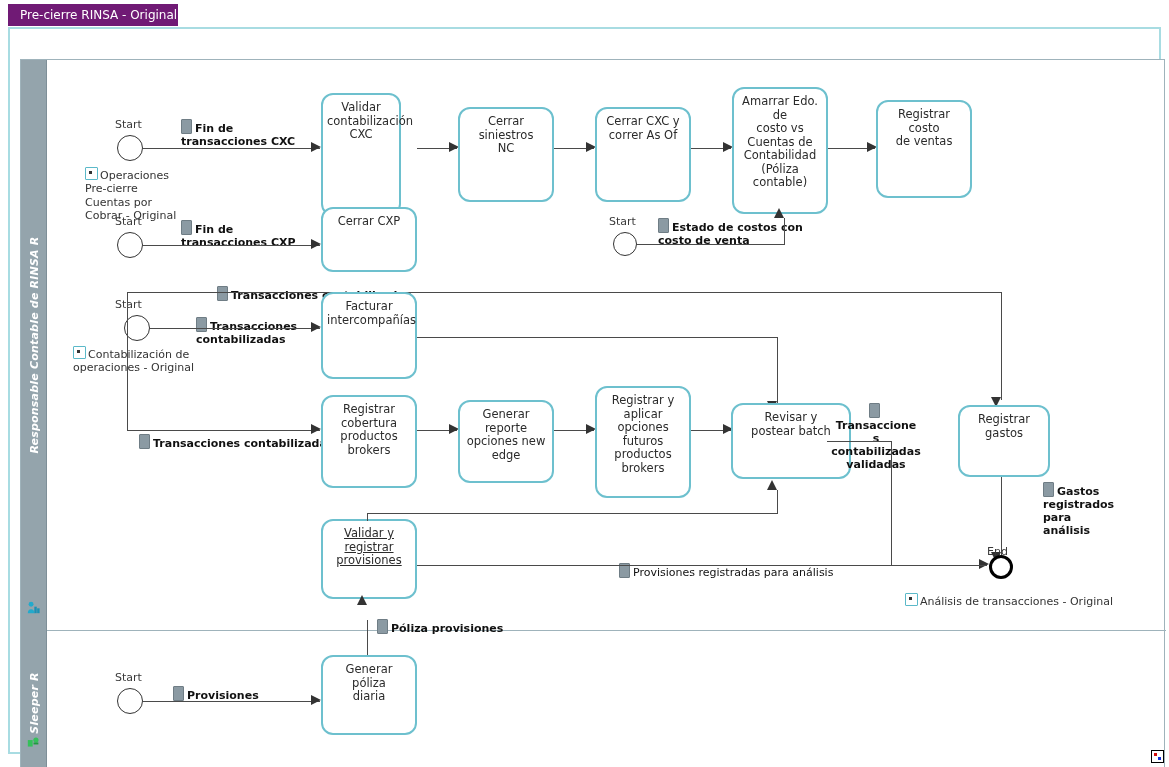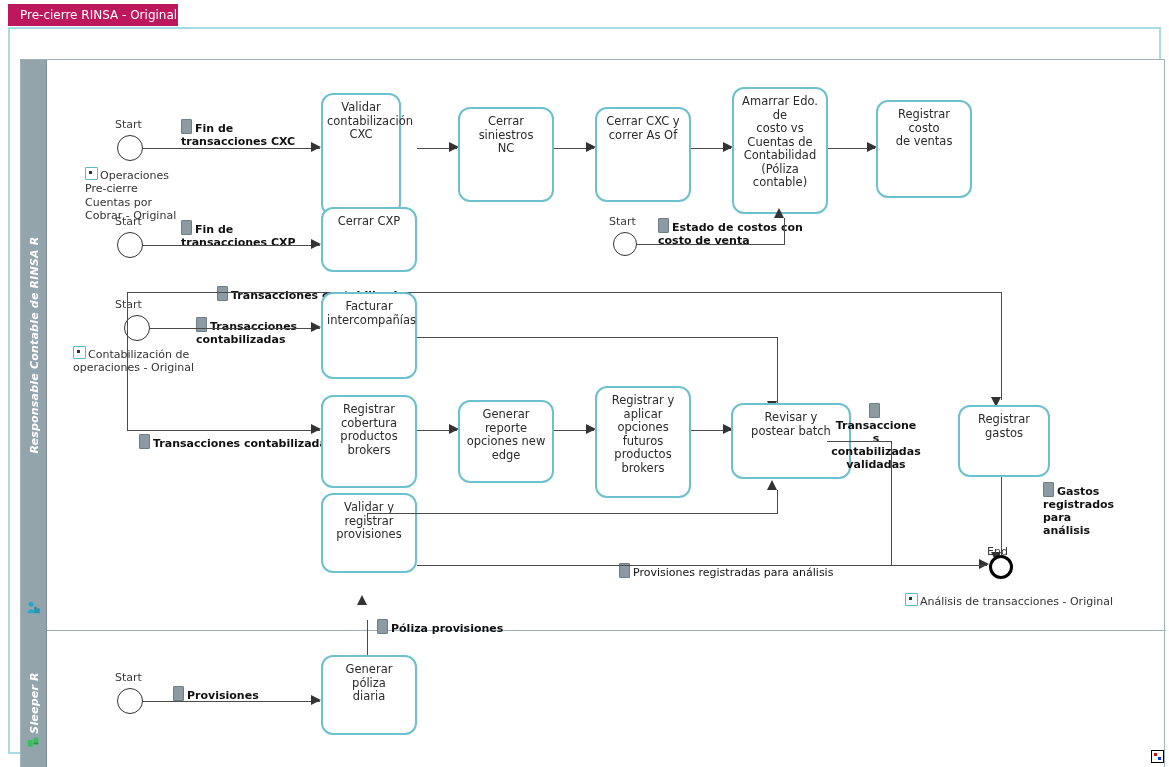--- a/index.html
+++ b/index.html
@@ -2,21 +2,21 @@
 <html><head>
 <meta charset="utf-8">
 <style>
   html,body{margin:0;padding:0;background:#ffffff;}
   body{width:1169px;height:767px;position:relative;
        font-family:"DejaVu Sans","Liberation Sans",sans-serif;
        -webkit-font-smoothing:antialiased;overflow:hidden;}
 
   
   #tab{position:absolute;left:8px;top:4px;width:170px;height:22px;
-       background:#be185d;color:#ffffff;font-size:12px;
+       background:#701a75;color:#ffffff;font-size:12px;
        display:flex;align-items:center;padding-left:12px;box-sizing:border-box;}
   #canvas-frame{position:absolute;left:8px;top:27px;width:1153px;height:727px;
        border:2px solid #a8dce2;background:#ffffff;box-sizing:border-box;}
   #pool{position:absolute;left:10px;top:30px;width:1145px;height:716px;
        border:1px solid #9fb3bb;box-sizing:border-box;background:#fff;}
 
   
   .lane-head{position:absolute;left:0;width:26px;background:#94a4ac;
        border-right:1px solid #7e8f98;box-sizing:border-box;}
   .lane-head .lname{position:absolute;left:50%;top:50%;
@@ -282,21 +282,21 @@
     </div>
     <div class="v" style="left:980px;top:417px;height:82px;"></div>
     <div class="arr d" style="left:970px;top:492px;"></div>
 
     <div class="ev-label" style="left:966px;top:485px;">End</div>
     <div class="ev end" style="left:968px;top:495px;width:24px;height:24px;"></div>
     <div class="lnk" style="left:884px;top:519px;">
       <span class="chip"></span><span style="white-space: pre-line;">Análisis de transacciones - Original</span>
     </div>
 
-    <div class="task" style="left:300px;top:433px;width:96px;height:80px;">
+    <div class="task" style="left:300px;top:459px;width:96px;height:80px;text-decoration:underline;">
       <span class="tl" style="white-space: pre-line;">Validar y
 registrar
 provisiones</span>
     </div>
 
     <div class="v" style="left:346px;top:453px;height:8px;"></div>
     <div class="h" style="left:346px;top:453px;width:411px;"></div>
     <div class="v" style="left:756px;top:430px;height:24px;"></div>
     <div class="arr u" style="left:746px;top:420px;"></div>
 

